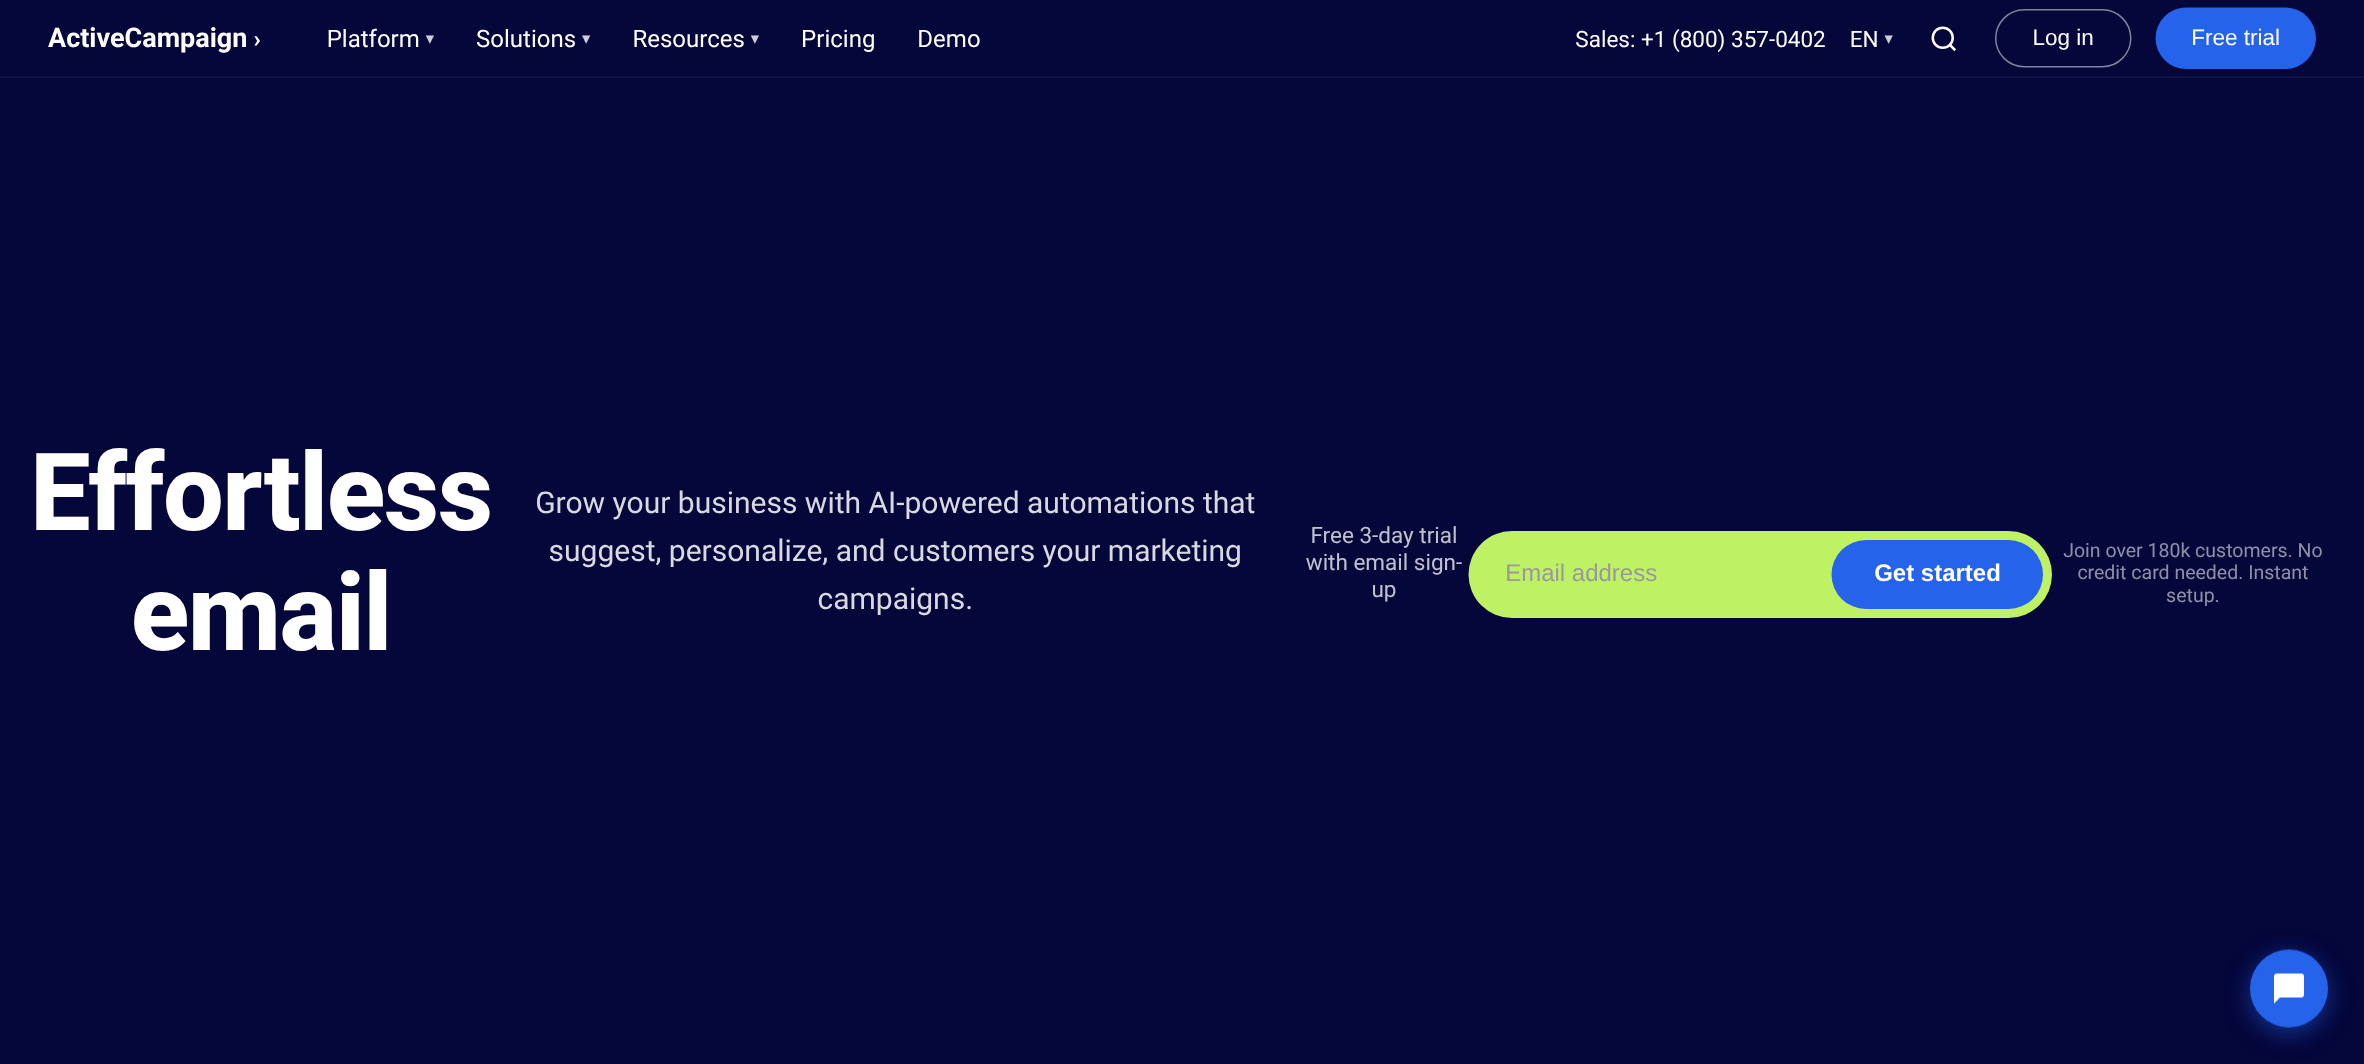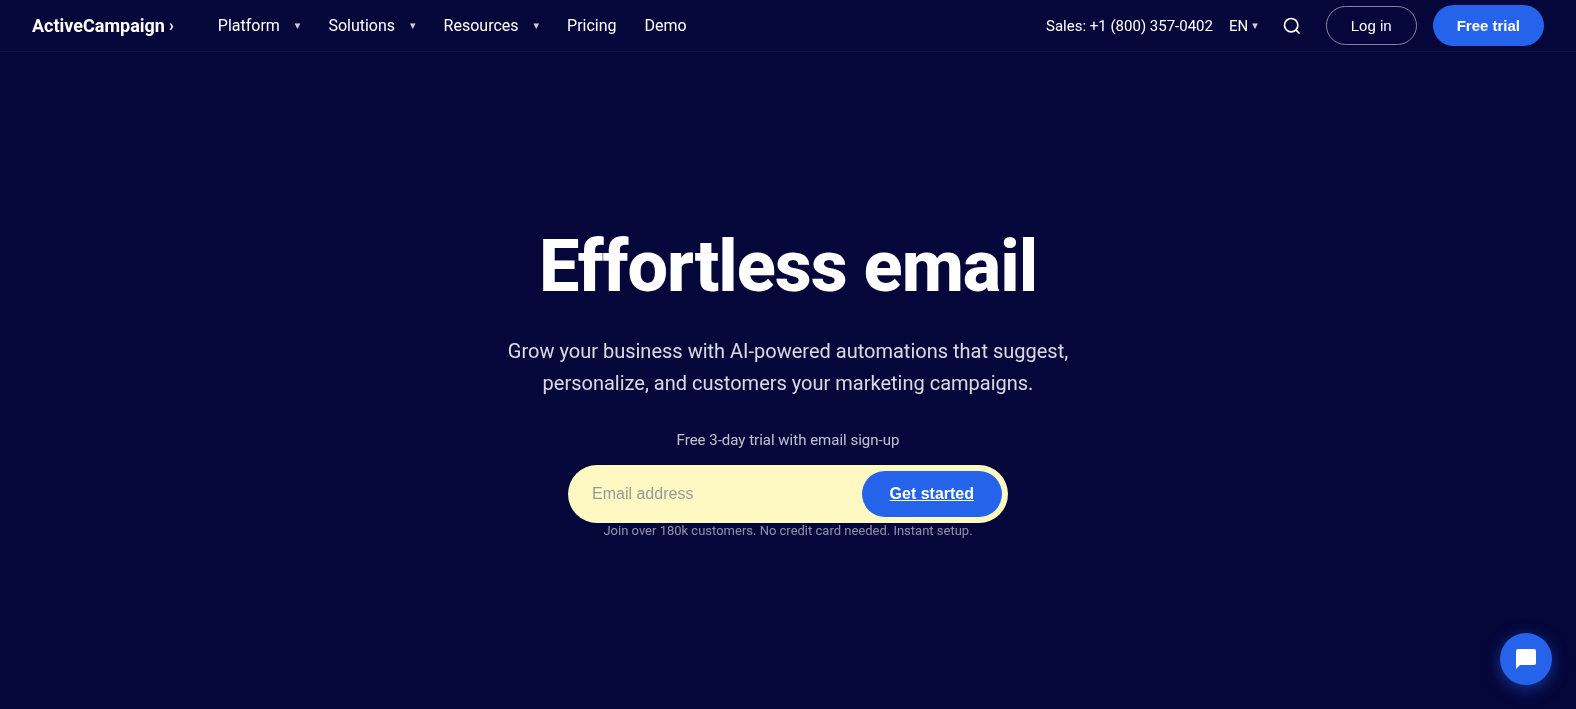--- a/index.html
+++ b/index.html
@@ -49,21 +49,21 @@
     .nav-links {
       display: flex;
       align-items: center;
       gap: 4px;
       flex: 1;
     }
 
     .nav-item {
       display: flex;
       align-items: center;
-      gap: 15px;
+      gap: 4px;
       padding: 8px 12px;
       font-size: 16px;
       color: #ffffff;
       cursor: pointer;
       border-radius: 6px;
       white-space: nowrap;
       text-decoration: none;
     }
 
     .chevron {
@@ -117,29 +117,28 @@
       white-space: nowrap;
     }
 
     .btn-free-trial {
       background: #2563eb;
       border: none;
       color: #ffffff;
       padding: 12px 24px;
       border-radius: 50px;
       font-size: 15px;
-      font-weight: 700;
+      font-weight: 400;
       cursor: pointer;
       white-space: nowrap;
     }
 
     
     .hero {
       display: flex;
-      flex-direction: column;
       align-items: center;
       justify-content: center;
       text-align: center;
       padding: 60px 20px 40px;
       min-height: 641px;
     }
 
     .hero-title {
       font-size: 72px;
       font-weight: 800;
@@ -161,21 +160,21 @@
 
     .hero-trial-label {
       font-size: 15px;
       color: rgba(255,255,255,0.75);
       margin-bottom: 16px;
     }
 
     .hero-form {
       display: flex;
       align-items: center;
-      background: #fef9c3;
+      background: #bef264;
       border-radius: 50px;
       padding: 6px 6px 6px 24px;
       width: 440px;
       max-width: 100%;
       margin-bottom: 0;
       gap: 11px;
     }
 
     .hero-email-input {
       flex: 1;
@@ -194,21 +193,20 @@
     .btn-get-started {
       background: #2563eb;
       border: none;
       color: #ffffff;
       padding: 14px 28px;
       border-radius: 50px;
       font-size: 16px;
       font-weight: 600;
       cursor: pointer;
       white-space: nowrap;
-      text-decoration: underline;
     }
 
     .hero-fine-print {
       font-size: 13px;
       color: rgba(255,255,255,0.55);
     }
 
     
     .chat-bubble {
       position: fixed;

